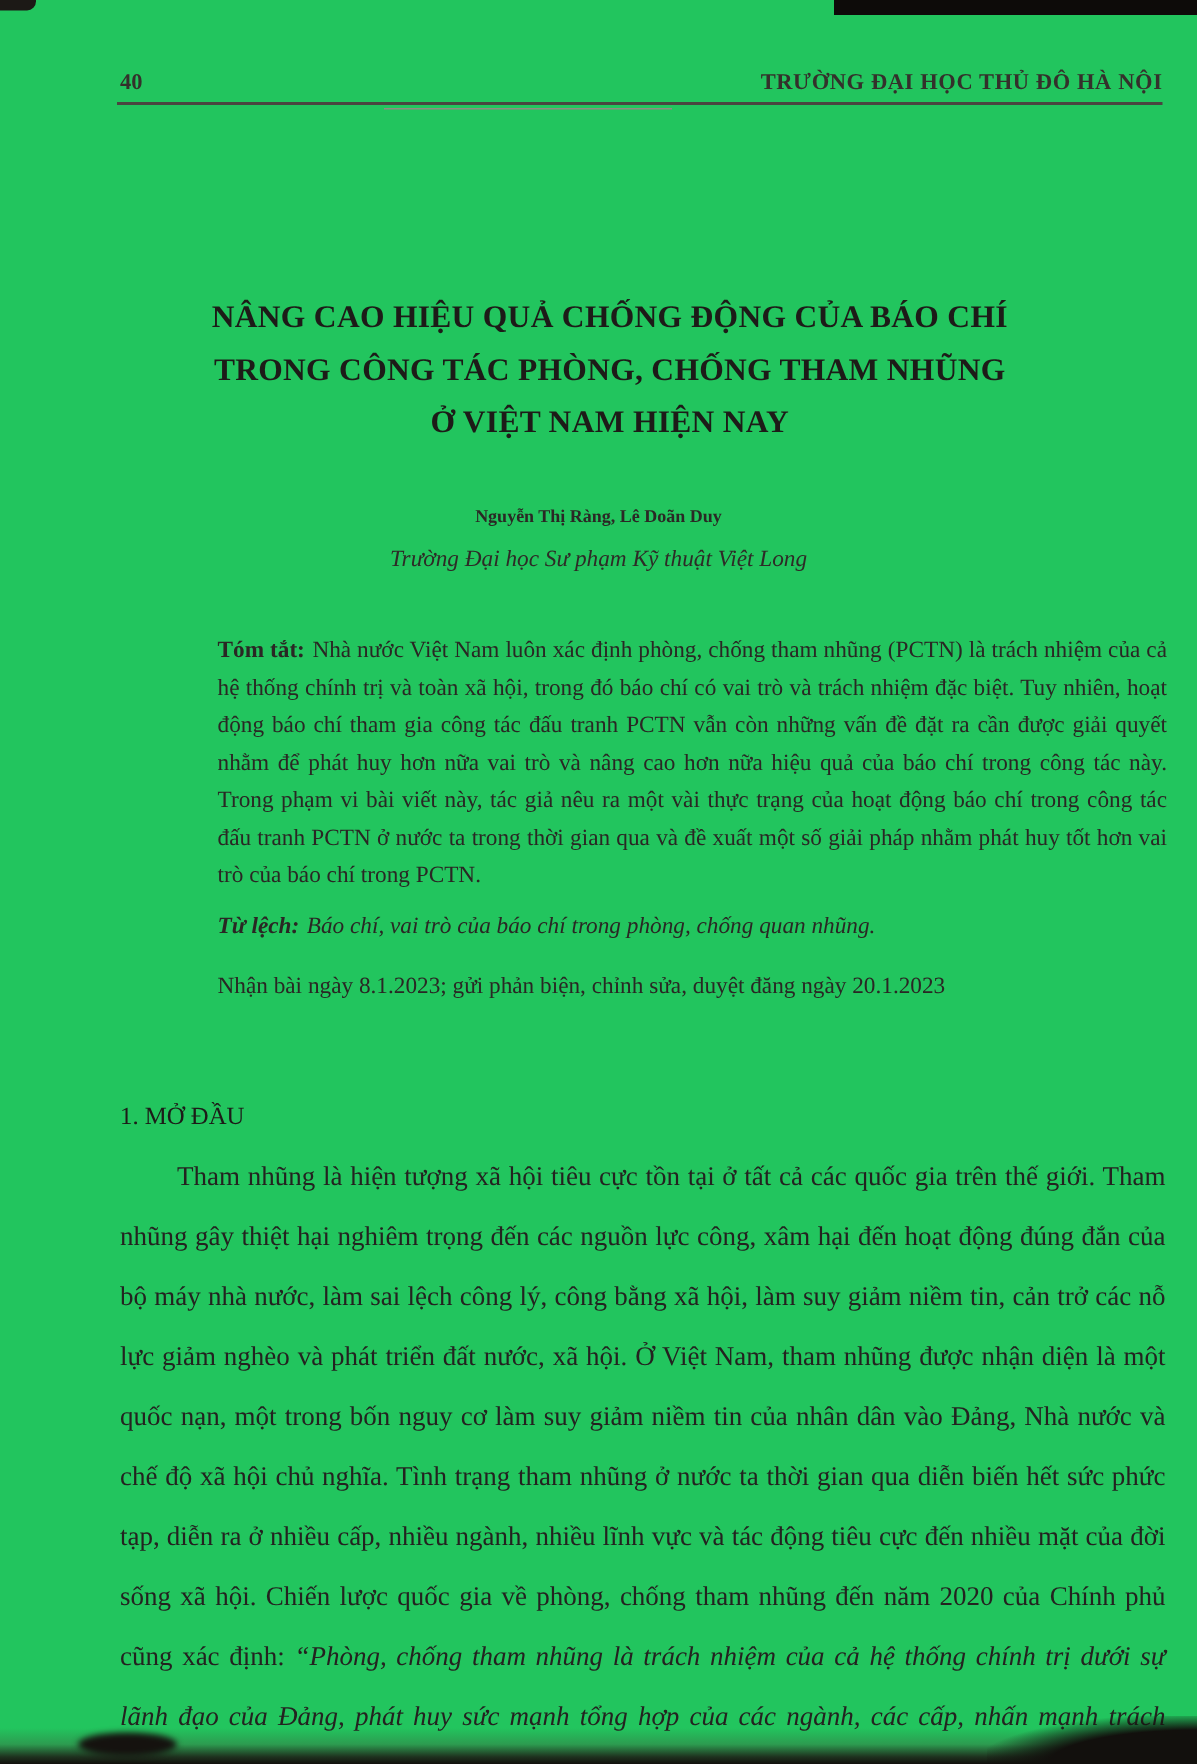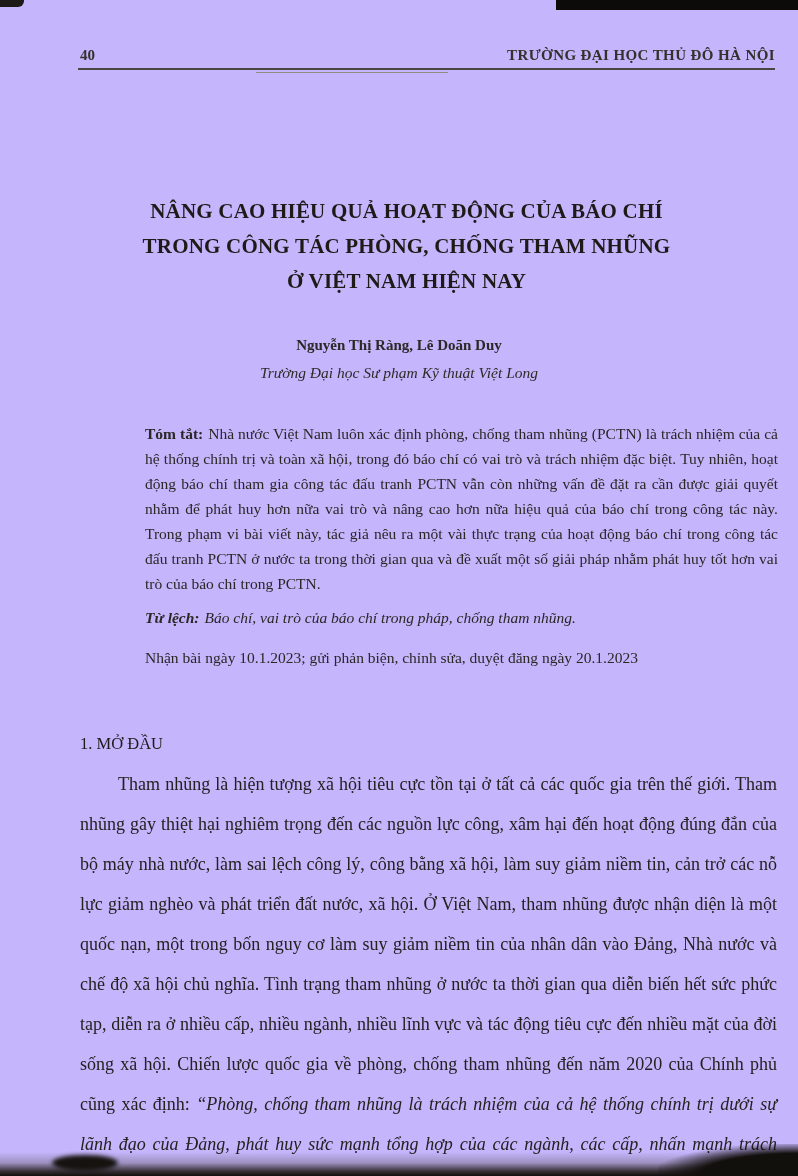--- a/index.html
+++ b/index.html
@@ -5,21 +5,21 @@
   * { margin: 0; padding: 0; box-sizing: border-box; }
   html, body { width: 798px; }
   body {
     font-family: "Liberation Serif", "DejaVu Serif", serif;
     background: #e9e7e2;
   }
   .page {
     position: relative;
     width: 798px;
     height: 1176px;
-    background: #c4b5fd;
+    background: #22c55e;
     overflow: hidden;
     color: #262421;
   }
 
   
   .page-header {
     position: absolute;
     top: 47px; left: 80px; right: 23px;
     display: flex;
     justify-content: space-between;
@@ -51,21 +51,21 @@
     letter-spacing: 0.2px;
     color: #1d1b18;
   }
   .title-line { display: block; }
 
   .authors {
     position: absolute;
     top: 337px; left: 0; right: 0;
     text-align: center;
     font-weight: bold;
-    font-size: 15px;
+    font-size: 12px;
     color: #2b2825;
   }
   .affiliation {
     position: absolute;
     top: 364px; left: 0; right: 0;
     text-align: center;
     font-style: italic;
     font-size: 15.5px;
     color: #2e2b27;
   }
@@ -155,33 +155,33 @@
   <div class="artifact artifact-top-right"></div>
 
   <header class="page-header">
     <span class="page-number">40</span>
     <span class="journal-name">TRƯỜNG ĐẠI HỌC THỦ ĐÔ HÀ NỘI</span>
   </header>
   <div class="header-rule"></div>
   <div class="header-rule-faint"></div>
 
   <h1 class="article-title">
-    <span class="title-line">NÂNG CAO HIỆU QUẢ HOẠT ĐỘNG CỦA BÁO CHÍ</span>
+    <span class="title-line">NÂNG CAO HIỆU QUẢ CHỐNG ĐỘNG CỦA BÁO CHÍ</span>
     <span class="title-line">TRONG CÔNG TÁC PHÒNG, CHỐNG THAM NHŨNG</span>
     <span class="title-line">Ở VIỆT NAM HIỆN NAY</span>
   </h1>
 
   <div class="authors">Nguyễn Thị Ràng, Lê Doãn Duy</div>
   <div class="affiliation">Trường Đại học Sư phạm Kỹ thuật Việt Long</div>
 
   <p class="abstract"><span class="run-label">Tóm tắt:</span><span>Nhà nước Việt Nam luôn xác định phòng, chống tham nhũng (PCTN) là trách nhiệm của cả hệ thống chính trị và toàn xã hội, trong đó báo chí có vai trò và trách nhiệm đặc biệt. Tuy nhiên, hoạt động báo chí tham gia công tác đấu tranh PCTN vẫn còn những vấn đề đặt ra cần được giải quyết nhằm để phát huy hơn nữa vai trò và nâng cao hơn nữa hiệu quả của báo chí trong công tác này. Trong phạm vi bài viết này, tác giả nêu ra một vài thực trạng của hoạt động báo chí trong công tác đấu tranh PCTN ở nước ta trong thời gian qua và đề xuất một số giải pháp nhằm phát huy tốt hơn vai trò của báo chí trong PCTN.</span></p>
 
-  <p class="keywords"><span class="run-label">Từ lệch:</span><span>Báo chí, vai trò của báo chí trong pháp, chống tham nhũng.</span></p>
+  <p class="keywords"><span class="run-label">Từ lệch:</span><span>Báo chí, vai trò của báo chí trong phòng, chống quan nhũng.</span></p>
 
-  <p class="meta received">Nhận bài ngày 10.1.2023; gửi phản biện, chỉnh sửa, duyệt đăng ngày 20.1.2023</p>
+  <p class="meta received">Nhận bài ngày 8.1.2023; gửi phản biện, chỉnh sửa, duyệt đăng ngày 20.1.2023</p>
 
   <h2 class="section-heading">1. MỞ ĐẦU</h2>
 
   <p class="body-paragraph"><span>Tham nhũng là hiện tượng xã hội tiêu cực tồn tại ở tất cả các quốc gia trên thế giới. Tham nhũng gây thiệt hại nghiêm trọng đến các nguồn lực công, xâm hại đến hoạt động đúng đắn của bộ máy nhà nước, làm sai lệch công lý, công bằng xã hội, làm suy giảm niềm tin, cản trở các nỗ lực giảm nghèo và phát triển đất nước, xã hội. Ở Việt Nam, tham nhũng được nhận diện là một quốc nạn, một trong bốn nguy cơ làm suy giảm niềm tin của nhân dân vào Đảng, Nhà nước và chế độ xã hội chủ nghĩa. Tình trạng tham nhũng ở nước ta thời gian qua diễn biến hết sức phức tạp, diễn ra ở nhiều cấp, nhiều ngành, nhiều lĩnh vực và tác động tiêu cực đến nhiều mặt của đời sống xã hội. Chiến lược quốc gia về phòng, chống tham nhũng đến năm 2020 của Chính phủ cũng xác định: </span><span class="quote">“Phòng, chống tham nhũng là trách nhiệm của cả hệ thống chính trị dưới sự lãnh đạo của Đảng, phát huy sức mạnh tổng hợp của các ngành, các cấp, nhấn mạnh trách nhiệm của người đứng đầu các cơ quan, tổ chức, đơn vị, đề cao vai trò của xã hội, các tổ chức đoàn thể và quần chúng nhân dân phòng,</span></p>
 
   <div class="artifact artifact-bottom-band"></div>
   <div class="artifact artifact-bottom-blob"></div>
   <div class="artifact artifact-bottom-right"></div>
 
 </div>

